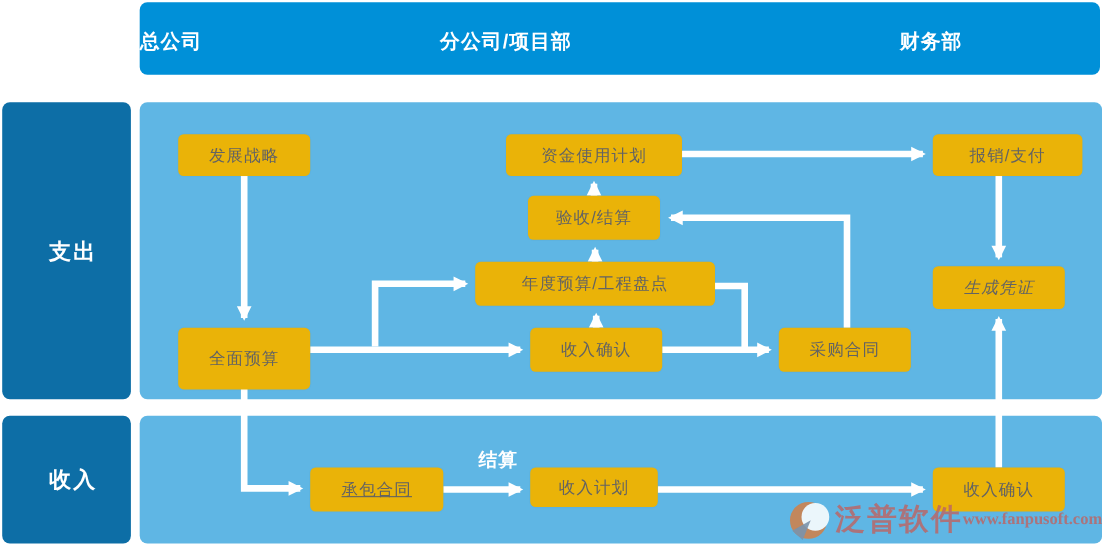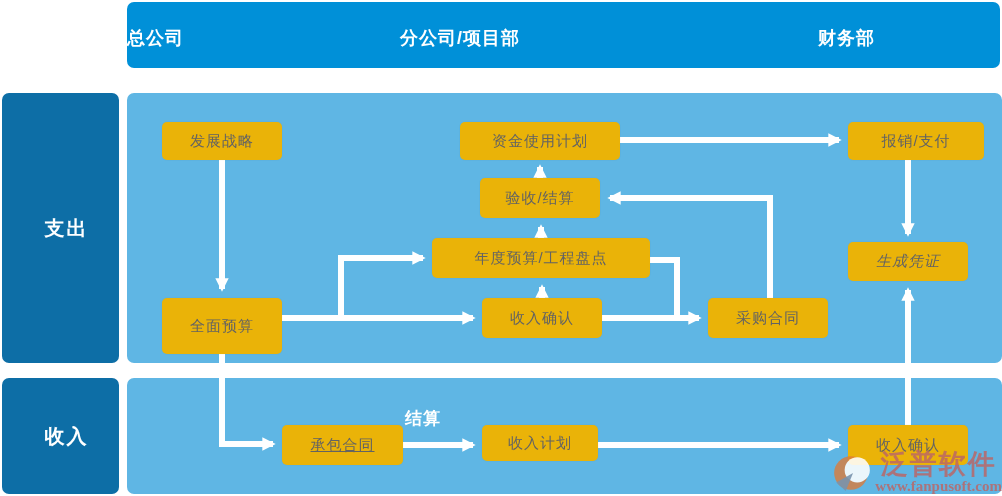--- a/index.html
+++ b/index.html
@@ -27,27 +27,27 @@
     left:127px;width:875px;background:#5fb6e4;border-radius:7px;
   }
   
   .node{
     background:#eab308;border-radius:5px;color:#636363;font-size:15px;
     display:flex;align-items:center;justify-content:center;letter-spacing:1px;
     box-shadow:0 0 0 1px rgba(0,0,0,0.02);
   }
   #arrows{left:0;top:0;pointer-events:none;}
   .edge-label{
-    color:#ffffff;font-size:17px;font-weight:bold;text-align:left;letter-spacing:1px;
+    color:#ffffff;font-size:17px;font-weight:bold;text-align:right;letter-spacing:1px;
   }
   
   .watermark{
     right:0px;bottom:2px;display:flex;align-items:center;opacity:0.88;
   }
-  .wm-text{display:flex;flex-direction:column;align-items:center;margin-left:2px;}
+  .wm-text{display:flex;flex-direction:row;align-items:center;margin-left:2px;}
   .wm-brand{
     color:rgba(187,102,102,0.95);font-size:27px;font-weight:bold;letter-spacing:2px;
     font-family:"Liberation Serif","DejaVu Serif",serif;line-height:28px;
   }
   .wm-url{
     color:rgba(187,102,102,0.95);font-size:15px;font-weight:bold;
     font-family:"Liberation Serif","DejaVu Serif",serif;line-height:16px;
   }
 </style>
 </head>

